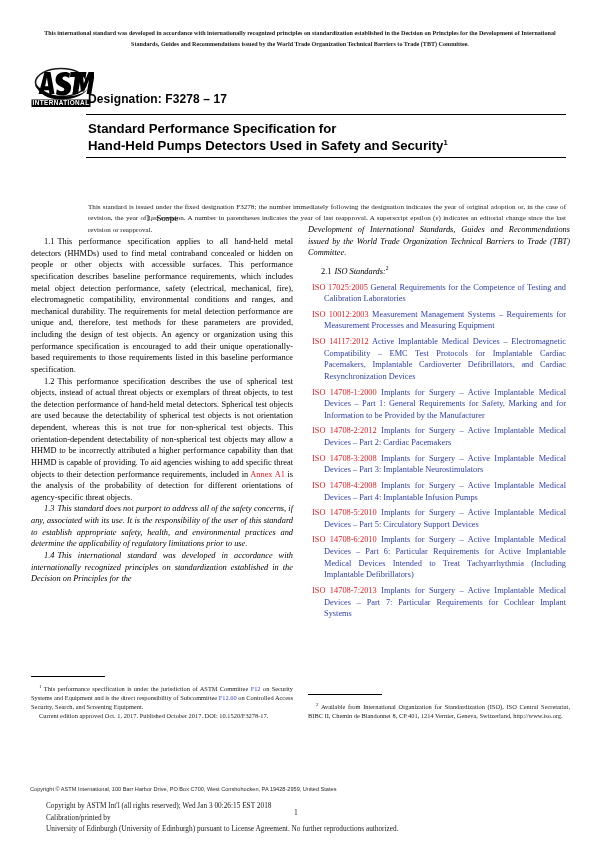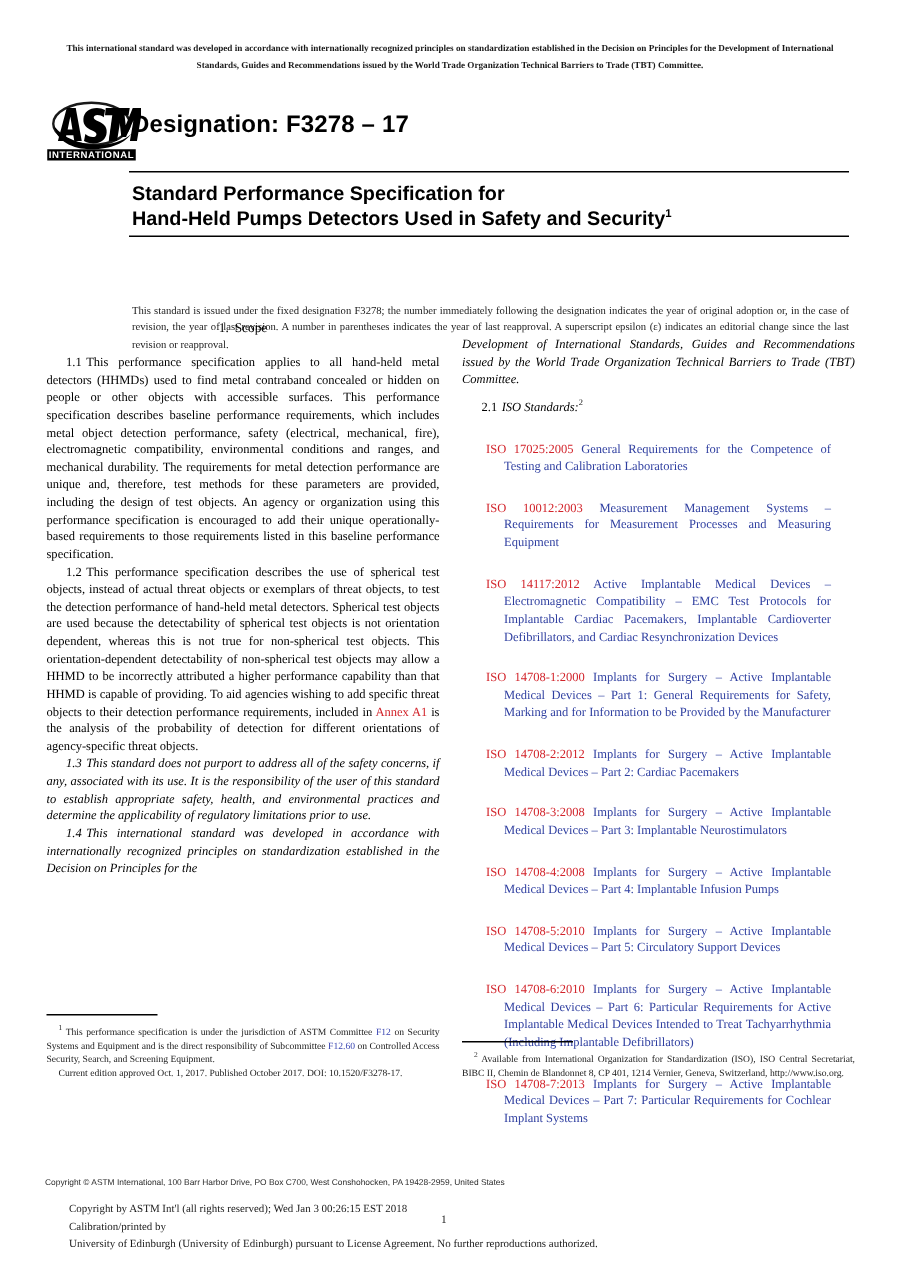--- a/index.html
+++ b/index.html
@@ -50,24 +50,24 @@
     left: 0;
     top: 0;
     width: 66px;
     height: 46px;
   }
   .astm-logo svg { display: block; }
 
   .designation {
     position: absolute;
     left: 60px;
-    top: 11px;
+    top: 28px;
     font-family: "Liberation Sans", sans-serif;
     font-weight: bold;
-    font-size: 16px;
+    font-size: 12px;
     letter-spacing: 0.1px;
     color: #000;
     white-space: nowrap;
   }
 
   
   .rule-top {
     position: absolute;
     left: 86px;
     top: 114px;
@@ -155,21 +155,21 @@
 
   .lead { margin-right: 3px; }
 
   
   ul.reflist {
     list-style: none;
     margin: 0;
     padding: 0;
   }
   ul.reflist li {
-    margin: 16px;
+    margin: 4px;
     padding: 0 0 0 12px;
     text-indent: -12px;
     text-align: justify;
     line-height: 11.62px;
   }
   .ref-id { color: #d2232a; }
   .ref-title { color: #2f3fa0; }
 
   a.lnk-red { color: #d2232a; text-decoration: none; }
   a.lnk-blue { color: #3a46b2; text-decoration: none; }

